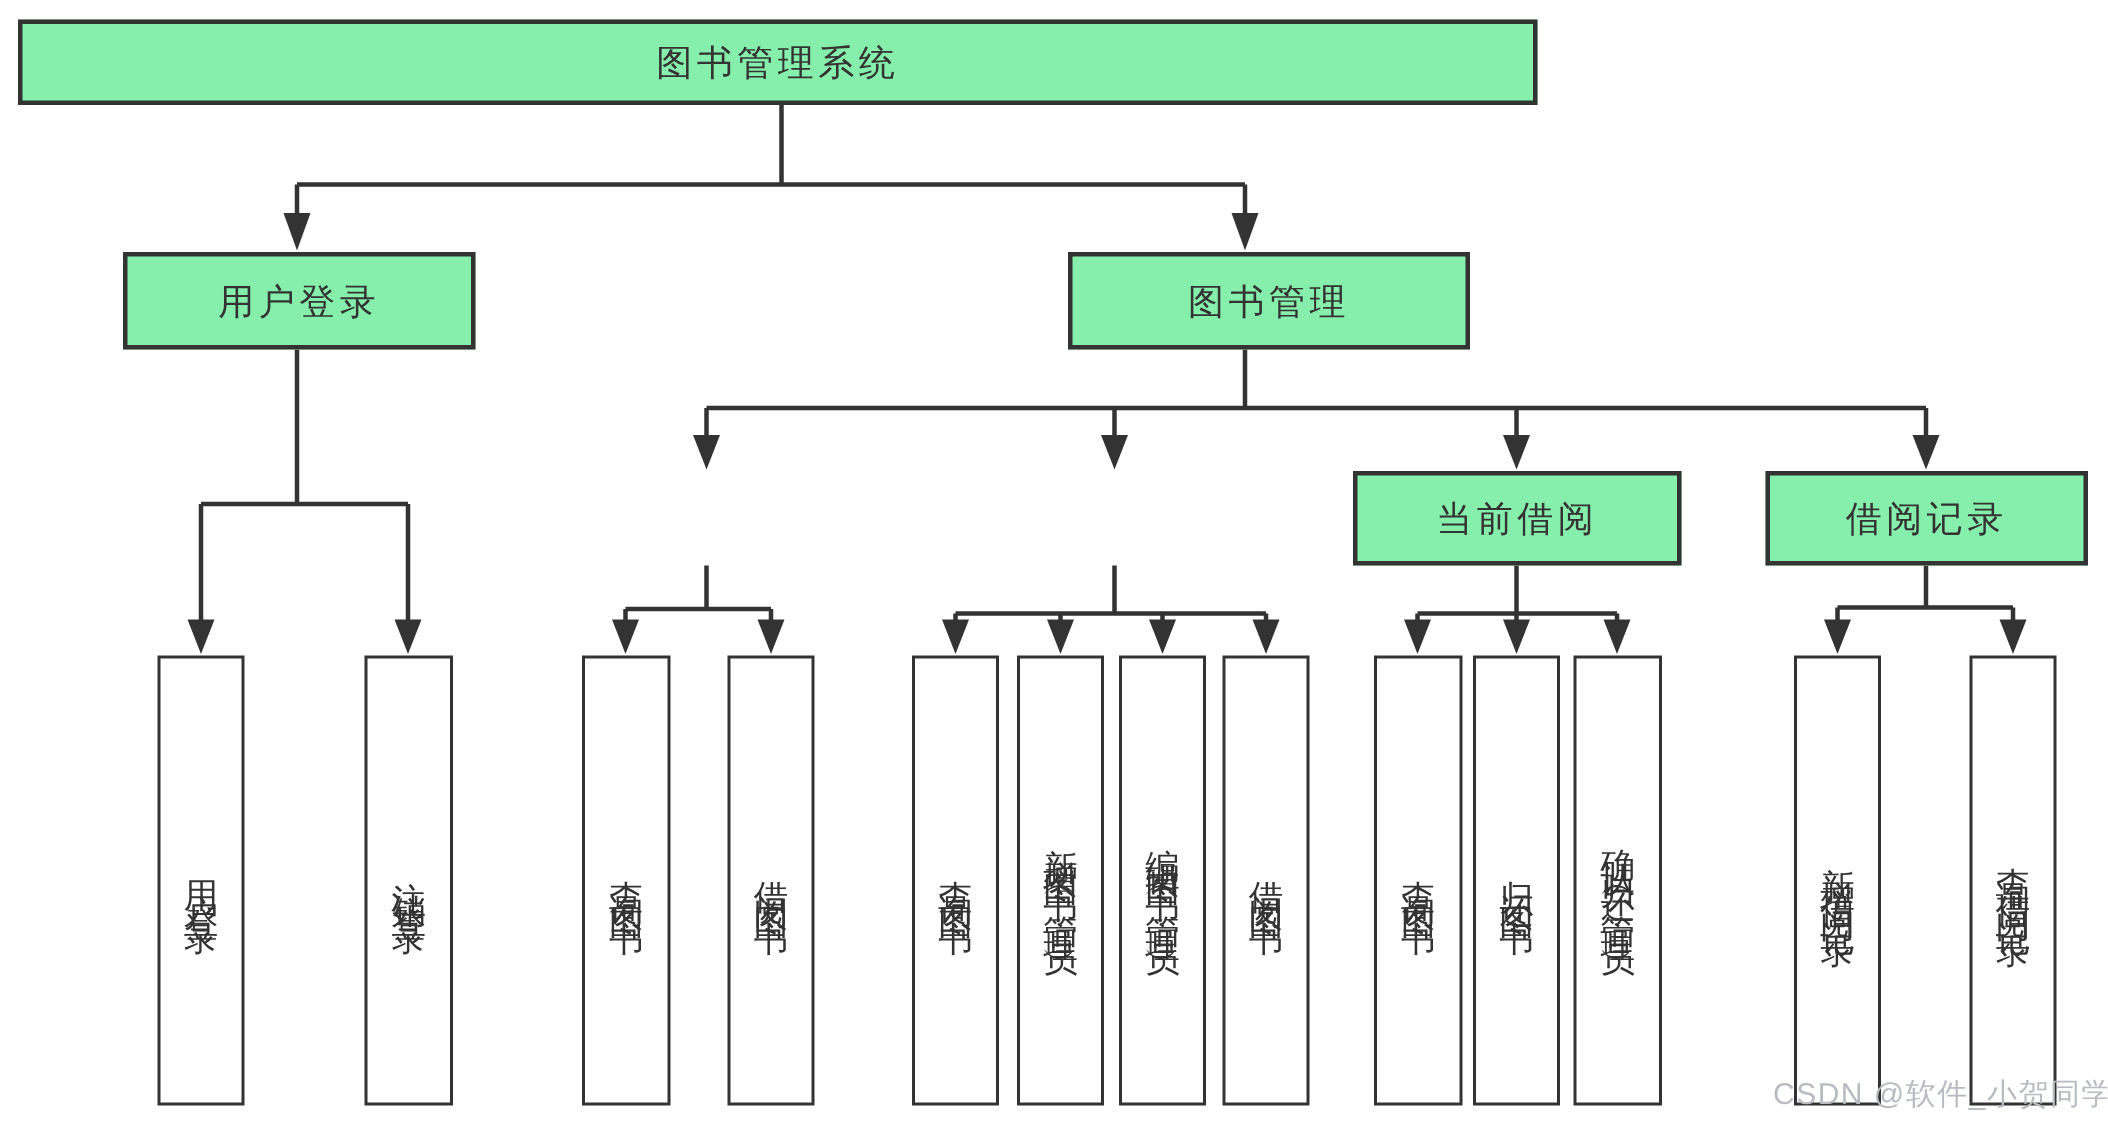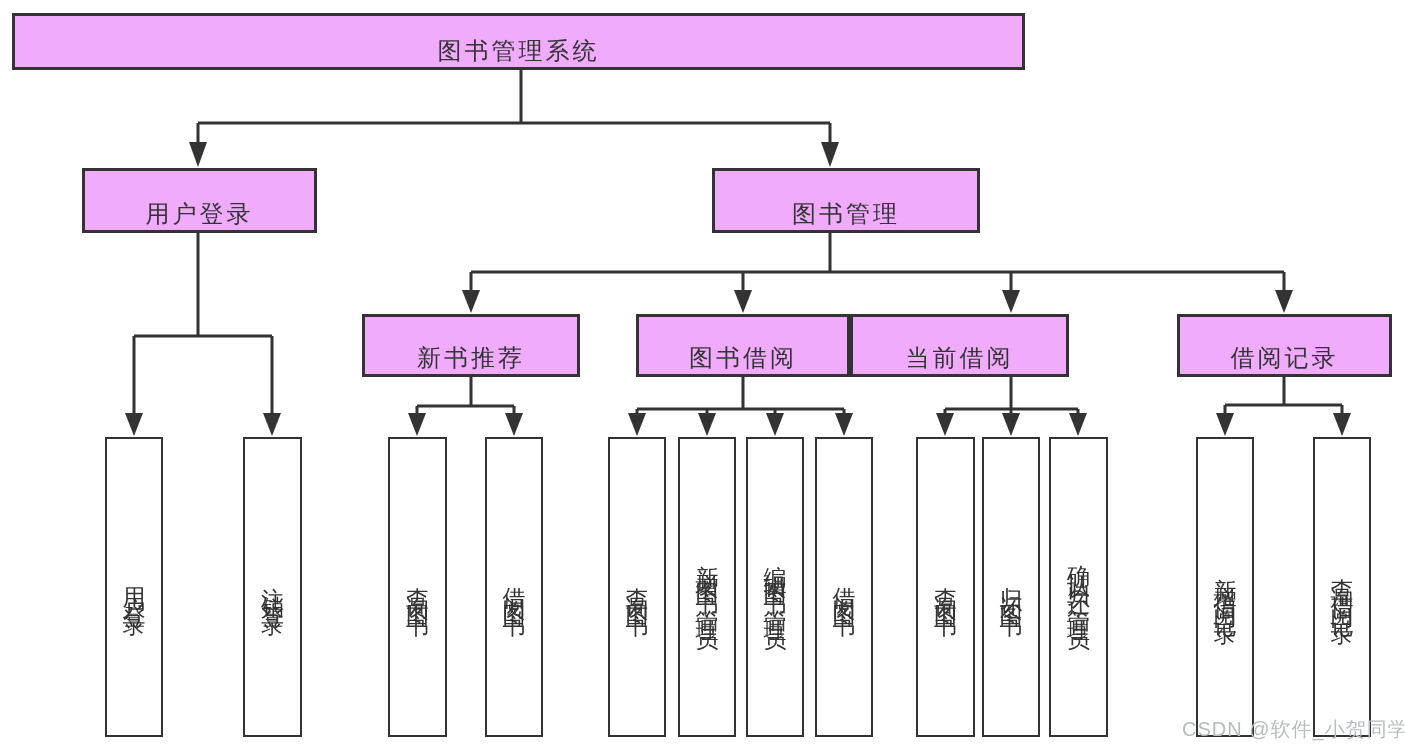--- a/index.html
+++ b/index.html
@@ -7,23 +7,23 @@
     position:relative;
     width:1405px;height:747px;
     background:#ffffff;
     font-family:"Liberation Sans", sans-serif;
     overflow:hidden;
   }
   #connectors{position:absolute;left:0;top:0;z-index:0;}
   .hnode{
     position:absolute;
     box-sizing:border-box;
-    background:#f0abfc;
+    background:#86efac;
     border:3px solid #333333;
-    display:flex;align-items:flex-end;justify-content:center;
+    display:flex;align-items:center;justify-content:center;
     color:#333333;
     font-size:24px;
     letter-spacing:3px;
     z-index:1;
     white-space:nowrap;
   }
   .vnode{
     position:absolute;
     box-sizing:border-box;
     background:#ffffff;
@@ -100,27 +100,21 @@
     <span>图书管理系统</span>
   </div>
 
   <div class="hnode" style="left:82px;top:168px;width:235px;height:65px">
     <span>用户登录</span>
   </div>
   <div class="hnode" style="left:712px;top:168px;width:268px;height:65px">
     <span>图书管理</span>
   </div>
 
-  <div class="hnode" style="left:362px;top:314px;width:218px;height:63px">
-    <span>新书推荐</span>
-  </div>
-  <div class="hnode" style="left:636px;top:314px;width:214px;height:63px">
-    <span>图书借阅</span>
-  </div>
-  <div class="hnode" style="left:850px;top:314px;width:219px;height:63px">
+  <div class="hnode" style="left:902px;top:314px;width:219px;height:63px">
     <span>当前借阅</span>
   </div>
   <div class="hnode" style="left:1177px;top:314px;width:215px;height:63px">
     <span>借阅记录</span>
   </div>
 
   <div class="vnode" style="left:105px;top:437px;width:58px;height:300px">
     <span>用户登录</span>
   </div>
   <div class="vnode" style="left:243px;top:437px;width:59px;height:300px">

